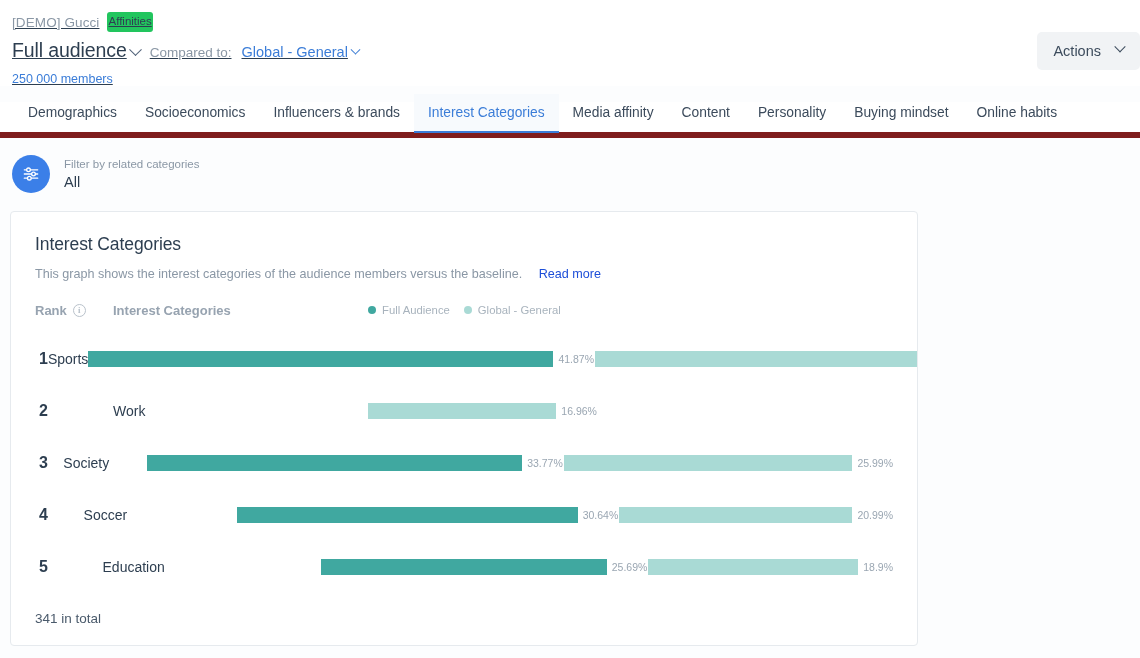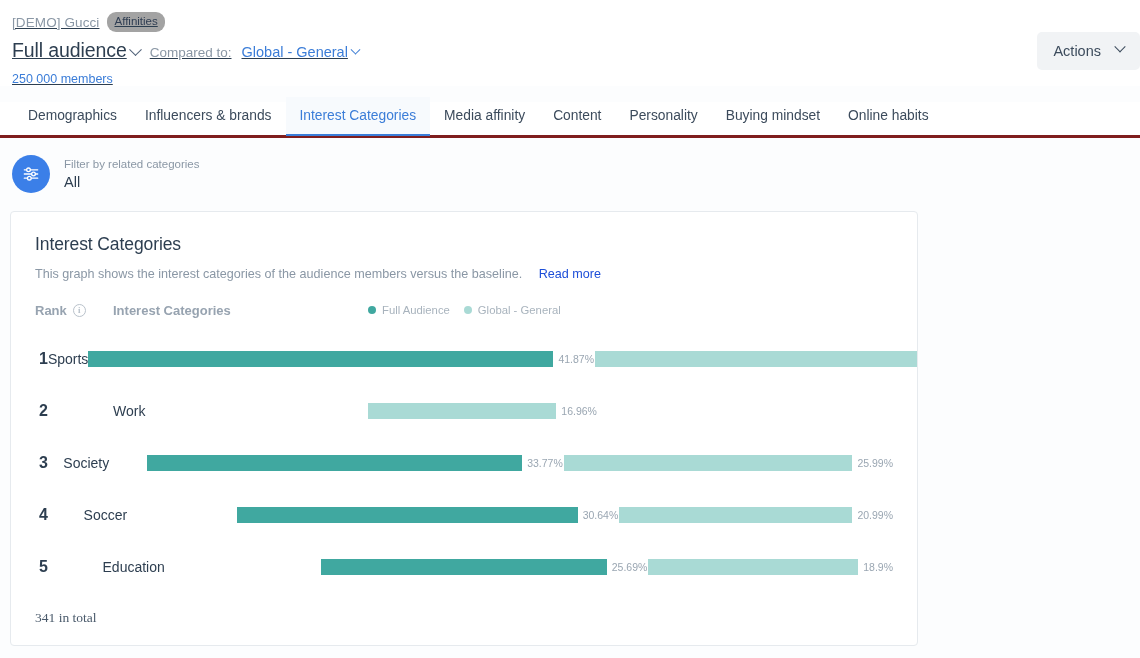--- a/index.html
+++ b/index.html
@@ -27,25 +27,25 @@
     align-items: center;
     gap: 8px;
     height: 20px;
   }
   .brand-name {
     font-size: 13.5px;
     color: #8a97a5;
     letter-spacing: 0.1px;
   }
   .brand-badge {
-    background: #a3a3a3;
+    background: #22c55e;
     color: #2f3d52;
     font-size: 11.5px;
-    padding: 2px 7px 3px;
-    border-radius: 9px;
+    padding: 2px 1px 3px;
+    border-radius: 3px;
     line-height: 1.25;
   }
   .audience-line {
     display: flex;
     align-items: baseline;
     gap: 10px;
     margin-top: 7px;
     height: 26px;
   }
   .audience-name {
@@ -107,21 +107,21 @@
     width: 8px; height: 8px;
   }
 
   
   .tabs {
     display: flex;
     align-items: flex-end;
     height: 36px;
     margin-top: 16px;
     padding: 0 14px;
-    border-bottom: 3px solid #7f1d1d;
+    border-bottom: 6px solid #7f1d1d;
     background: #ffffff;
   }
   .tab {
     font-size: 13.8px;
     color: #3c4b5c;
     padding: 0 14px 12px;
     cursor: pointer;
     white-space: nowrap;
     position: relative;
     line-height: 1;
@@ -268,21 +268,20 @@
 
   .card-footer {
     position: absolute;
     left: 24px;
     bottom: 0;
     height: 54px;
     display: flex;
     align-items: center;
     font-size: 13.5px;
     color: #4a5a6b;
-    font-family: Liberation Serif, serif;
   }
 </style>
 </head>
 <body>
 
 <div class="page-header">
   <div class="brand-line">
     <span class="brand-name">[DEMO] Gucci</span>
     <span class="brand-badge">Affinities</span>
   </div>
@@ -300,20 +299,21 @@
   <div class="members">250 000 members</div>
 
   <button class="actions-button">
     <span>Actions</span>
     <i class="caret"></i>
   </button>
 </div>
 
 <div class="tabs" id="tab-bar">
     <div class="tab"><span>Demographics</span></div>
+    <div class="tab"><span>Socioeconomics</span></div>
     <div class="tab"><span>Influencers &amp; brands</span></div>
     <div class="tab active"><span>Interest Categories</span></div>
     <div class="tab"><span>Media affinity</span></div>
     <div class="tab"><span>Content</span></div>
     <div class="tab"><span>Personality</span></div>
     <div class="tab"><span>Buying mindset</span></div>
     <div class="tab"><span>Online habits</span></div>
   </div>
 
 <div class="filter-row">

